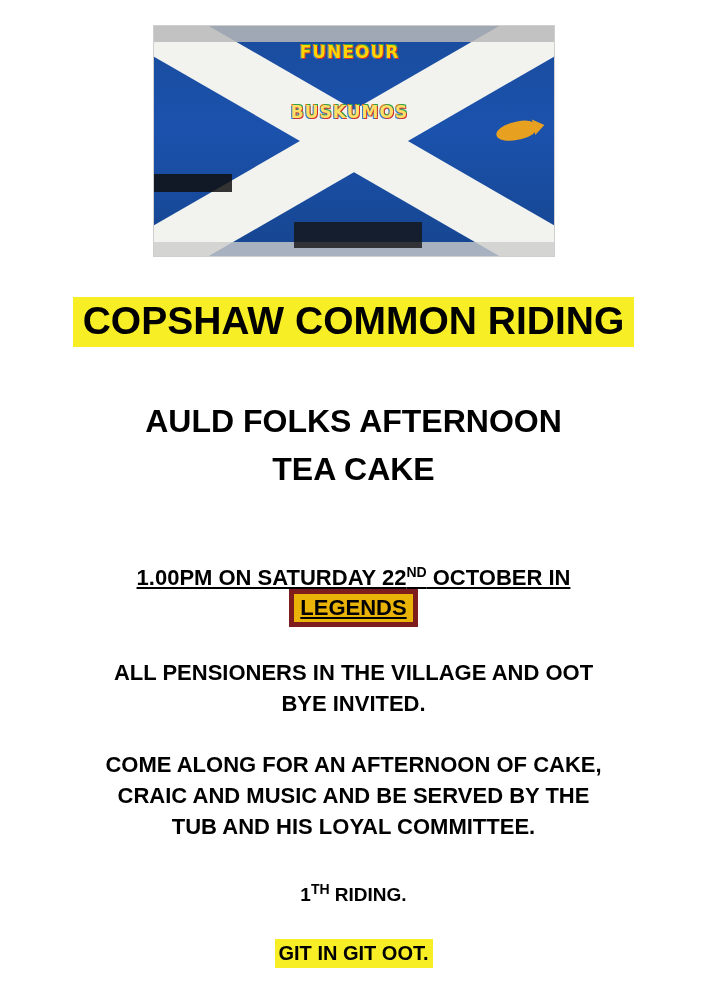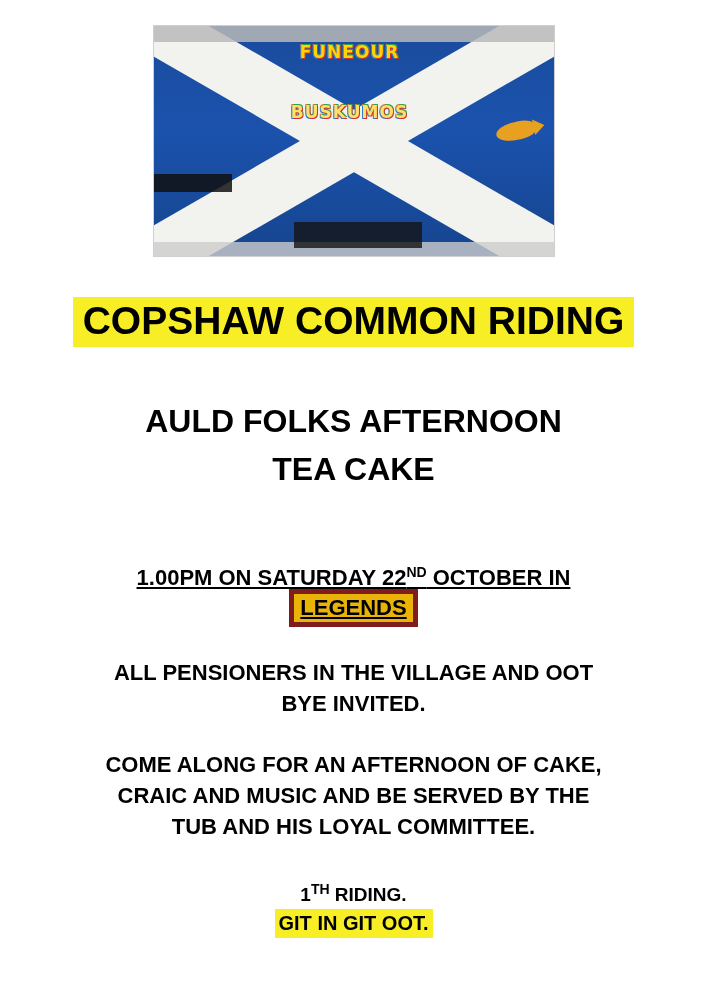--- a/index.html
+++ b/index.html
@@ -188,20 +188,21 @@
     line-height: 26px;
     margin-top: 34px;
     width: 640px;
   }
   .para.small sup {
     font-size: 14px;
     vertical-align: super;
   }
 
   .closing {
+    margin-top: 30px;
     font-size: 20px;
     font-weight: bold;
     background: #f7ee26;
     padding: 1px 4px 2px 4px;
     line-height: 26px;
   }
 </style>
 </head>
 <body>
 

